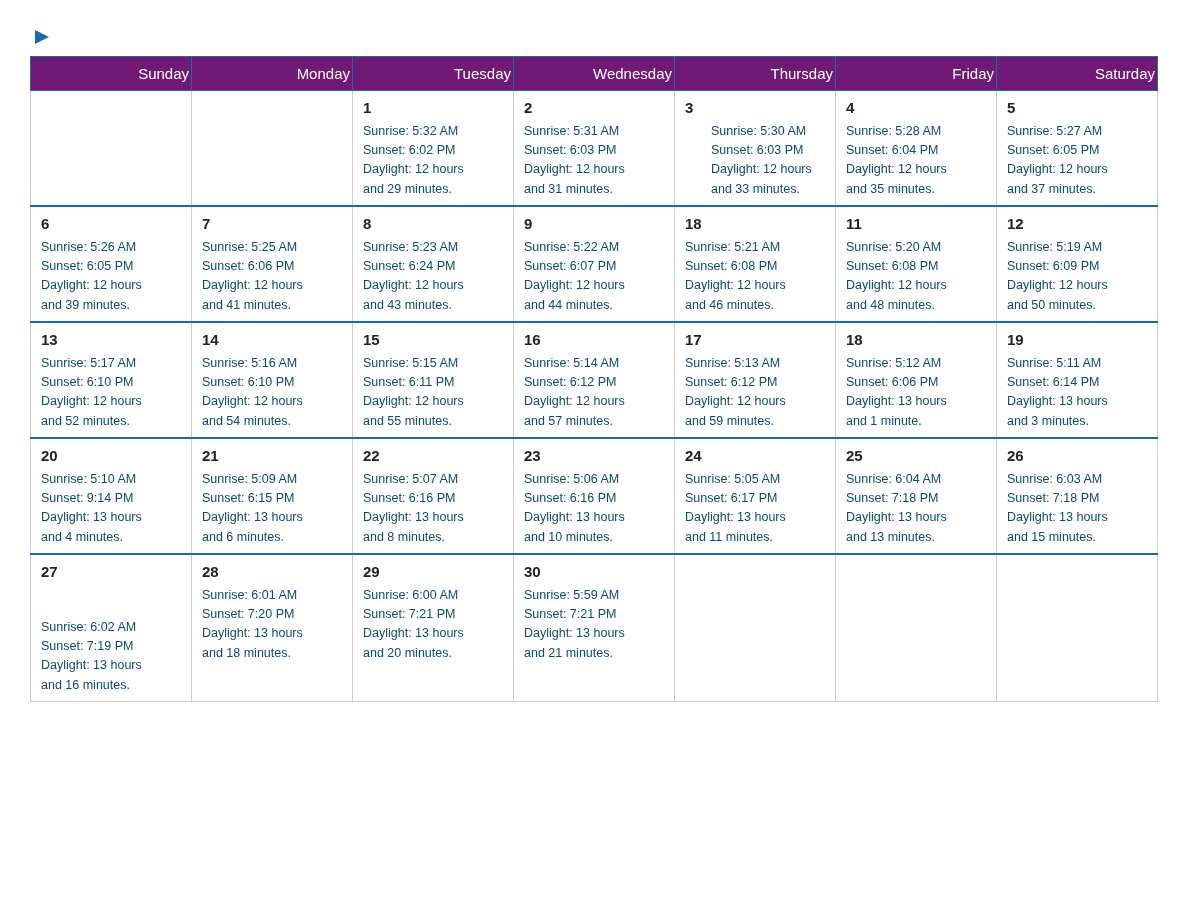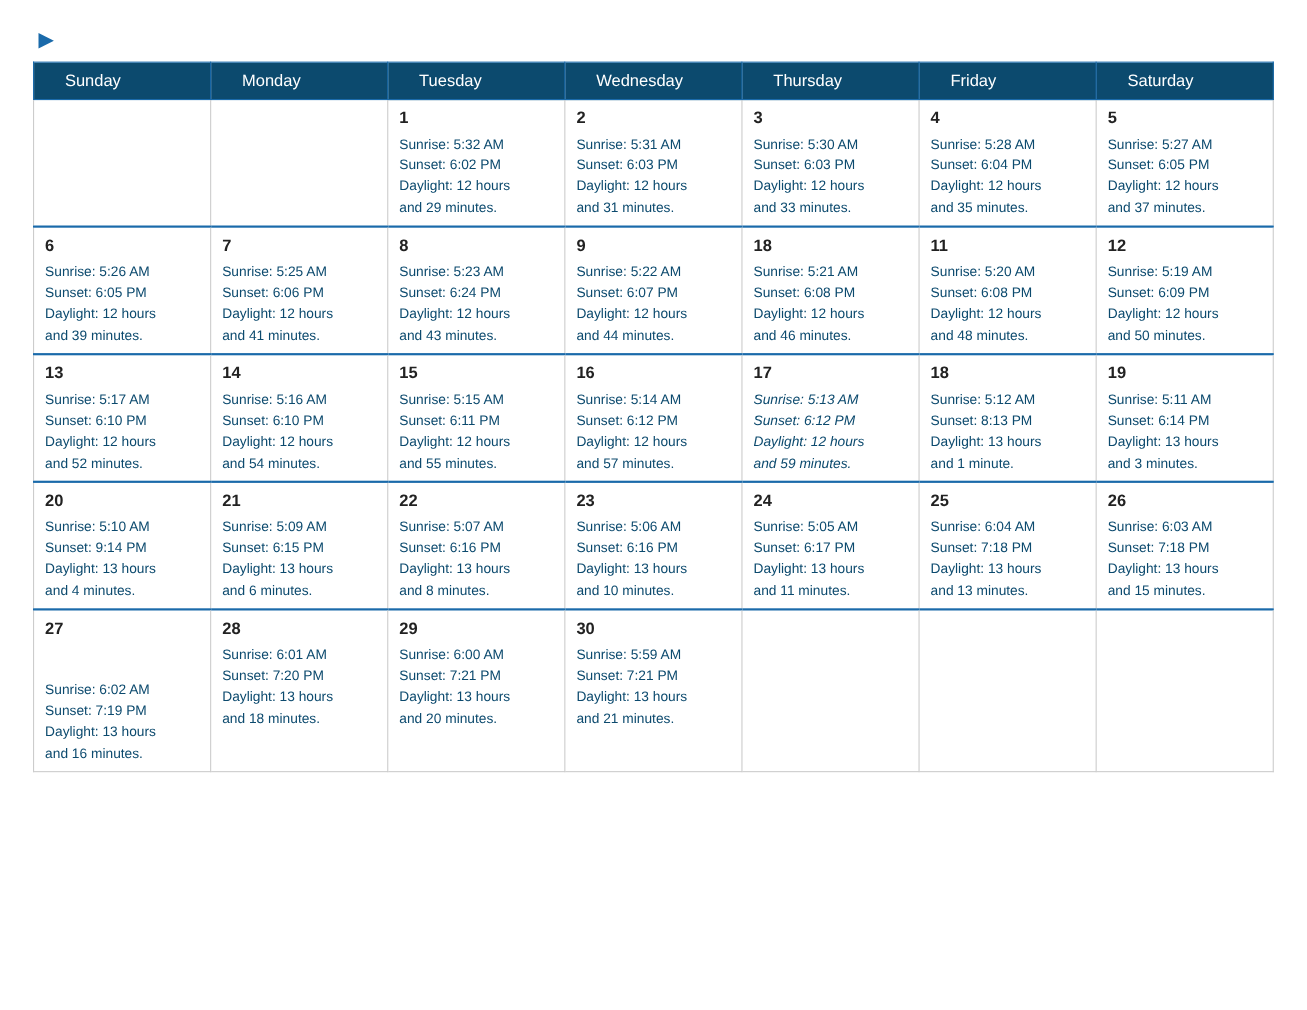--- a/index.html
+++ b/index.html
@@ -45,24 +45,24 @@
       font-size: 20px;
       color: #333;
       margin-top: 4px;
     }
     .calendar-table {
       width: 100%;
       border-collapse: collapse;
       margin-top: 8px;
     }
     .calendar-table th {
-      background-color: #0c4a6e;
+      background-color: #701a75;
       color: #fff;
-      text-align: left;
-      padding: 8px 28px;
+      text-align: right;
+      padding: 8px 2px;
       font-size: 15px;
       font-weight: normal;
       border: 1px solid #1a6aaa;
     }
     .calendar-table td {
       vertical-align: top;
       padding: 6px 10px;
       border: 1px solid #ccc;
       width: 14.28%;
       min-height: 100px;
@@ -135,21 +135,21 @@
         </td>
         <td>
           <span class="day-number">2</span>
           <div class="day-info" style="white-space: pre-line;">Sunrise: 5:31 AM
 Sunset: 6:03 PM
 Daylight: 12 hours
 and 31 minutes.</div>
         </td>
         <td>
           <span class="day-number">3</span>
-          <div class="day-info" style="white-space: pre-line;">Sunrise: 5:30 AM
+          <div class="day-info" style="white-space: pre-line; margin-left: 26px;">Sunrise: 5:30 AM
 Sunset: 6:03 PM
 Daylight: 12 hours
 and 33 minutes.</div>
         </td>
         <td>
           <span class="day-number">4</span>
           <div class="day-info" style="white-space: pre-line;">Sunrise: 5:28 AM
 Sunset: 6:04 PM
 Daylight: 12 hours
 and 35 minutes.</div>
@@ -237,29 +237,29 @@
         </td>
         <td>
           <span class="day-number">16</span>
           <div class="day-info" style="white-space: pre-line;">Sunrise: 5:14 AM
 Sunset: 6:12 PM
 Daylight: 12 hours
 and 57 minutes.</div>
         </td>
         <td>
           <span class="day-number">17</span>
-          <div class="day-info" style="white-space: pre-line; font-style: italic;">Sunrise: 5:13 AM
+          <div class="day-info" style="white-space: pre-line;">Sunrise: 5:13 AM
 Sunset: 6:12 PM
 Daylight: 12 hours
 and 59 minutes.</div>
         </td>
         <td>
           <span class="day-number">18</span>
           <div class="day-info" style="white-space: pre-line;">Sunrise: 5:12 AM
-Sunset: 8:13 PM
+Sunset: 6:06 PM
 Daylight: 13 hours
 and 1 minute.</div>
         </td>
         <td>
           <span class="day-number">19</span>
           <div class="day-info" style="white-space: pre-line;">Sunrise: 5:11 AM
 Sunset: 6:14 PM
 Daylight: 13 hours
 and 3 minutes.</div>
         </td>

